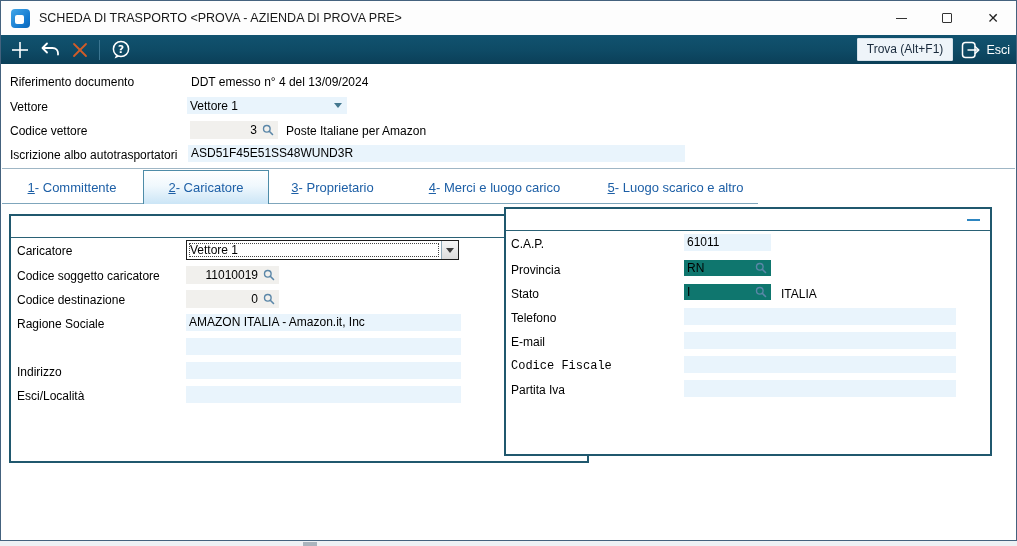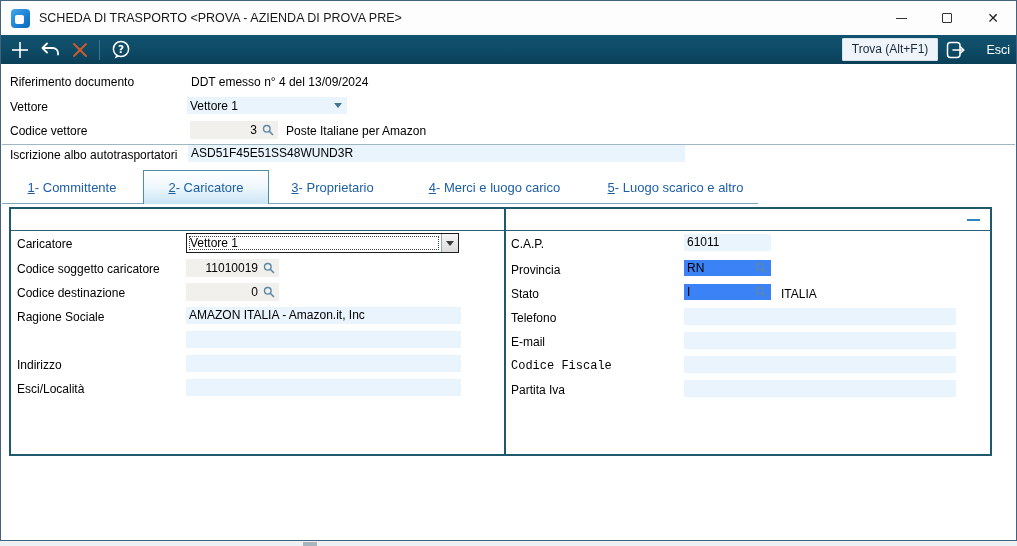--- a/index.html
+++ b/index.html
@@ -49,24 +49,24 @@
   }
   .tb-icon { width: 30px; height: 29px; display: flex; align-items: center; justify-content: center; }
   .tb-icon.first { margin-left: 4px; }
   .tb-sep { width: 1px; height: 20px; background: #3b7591; margin: 0 6px 0 4px; }
   .toolbar-right { position: absolute; right: 6px; top: 0; height: 29px; display: flex; align-items: center; gap: 8px; }
   .trova-btn {
     background: #eef4f9; color: #18293b; font-size: 12px;
     padding: 3px 9px 4px 9px; border: 1px solid #d7e2ea; border-radius: 1px;
     white-space: nowrap; cursor: default;
   }
-  .esci-btn { display: flex; align-items: center; gap: 20px; color: #ffffff; font-size: 12.5px; cursor: default; }
+  .esci-btn { display: flex; align-items: center; gap: 5px; color: #ffffff; font-size: 12.5px; cursor: default; }
   
   .header-area {
-    position: absolute; left: 1px; right: 1px; top: 64px; height: 80px;
+    position: absolute; left: 1px; right: 1px; top: 64px; height: 104px;
     background: #fff; border-bottom: 1px solid #9fb6c5;
   }
   .abs { position: absolute; }
   .lbl { white-space: nowrap; color: #000; }
   .field-blue {
     background: #e9f4fc; height: 17px; line-height: 17px;
     padding-left: 3px; white-space: nowrap; overflow: hidden;
   }
   .combo-flat {
     background: #e9f4fc; height: 17px; display: flex; align-items: center;
@@ -93,21 +93,21 @@
     color: #1d5fa6; font-size: 13px; white-space: nowrap; cursor: default;
   }
   .tab .t-num { text-decoration: underline; }
   .tab.active {
     background: linear-gradient(180deg, #ffffff 0%, #f0f8fd 45%, #cbe5f6 100%);
     border: 1px solid #4e8ca8; border-bottom: none;
     z-index: 2; height: 34px;
   }
   
   .panel { position: absolute; border: 2px solid #20586e; background: #fff; }
-  .panel-left  { left: 8px;  top: 206px; width: 580px; height: 249px; }
+  .panel-left  { left: 8px;  top: 213px; width: 580px; height: 249px; }
   .panel-right { left: 503px; top: 206px; width: 488px; height: 249px; }
   .panel-head { height: 22px; border-bottom: 1px solid #2a6175; position: relative; background: #fff; }
   .collapse-btn {
     position: absolute; right: 10px; top: 10px; width: 13px; height: 2px;
     background: #2e86c1; cursor: default;
   }
   .panel-body { position: relative; width: 100%; height: calc(100% - 23px); background: #fff; }
   .mag { display: inline-flex; flex: 0 0 auto; cursor: default; }
   .combo-classic {
     background: #fff; border: 1px solid #1c1c1c; height: 20px;
@@ -116,21 +116,21 @@
   .combo-classic .cc-text {
     flex: 1; display: flex; align-items: center; padding-left: 3px;
     outline: 1px dotted #444; outline-offset: -3px;
   }
   .combo-classic .cc-btn {
     width: 17px; background: linear-gradient(180deg, #f5f5f5, #dcdcdc);
     border-left: 1px solid #8fa9b8; display: flex; align-items: center; justify-content: center;
     cursor: default;
   }
   .combo-classic .cc-btn .caret-down { border-top-color: #3c3c3c; }
-  .field-inline { display: flex; align-items: center; justify-content: space-between; padding: 0 4px 0 3px; background: #3b82f6; height: 16px; }
+  .field-inline { display: flex; align-items: center; justify-content: space-between; padding: 0 4px 0 3px; background: #0f766e; height: 16px; }
   
   .bottom-strip { position: absolute; left: 0; top: 541px; width: 1017px; height: 5px; background: #eef1f4; }
   .bottom-notch { position: absolute; left: 303px; top: 542px; width: 14px; height: 4px; background: #aab4bd; }
 </style>
 </head>
 <body>
 
 <div class="window">
 
   <div class="titlebar">

